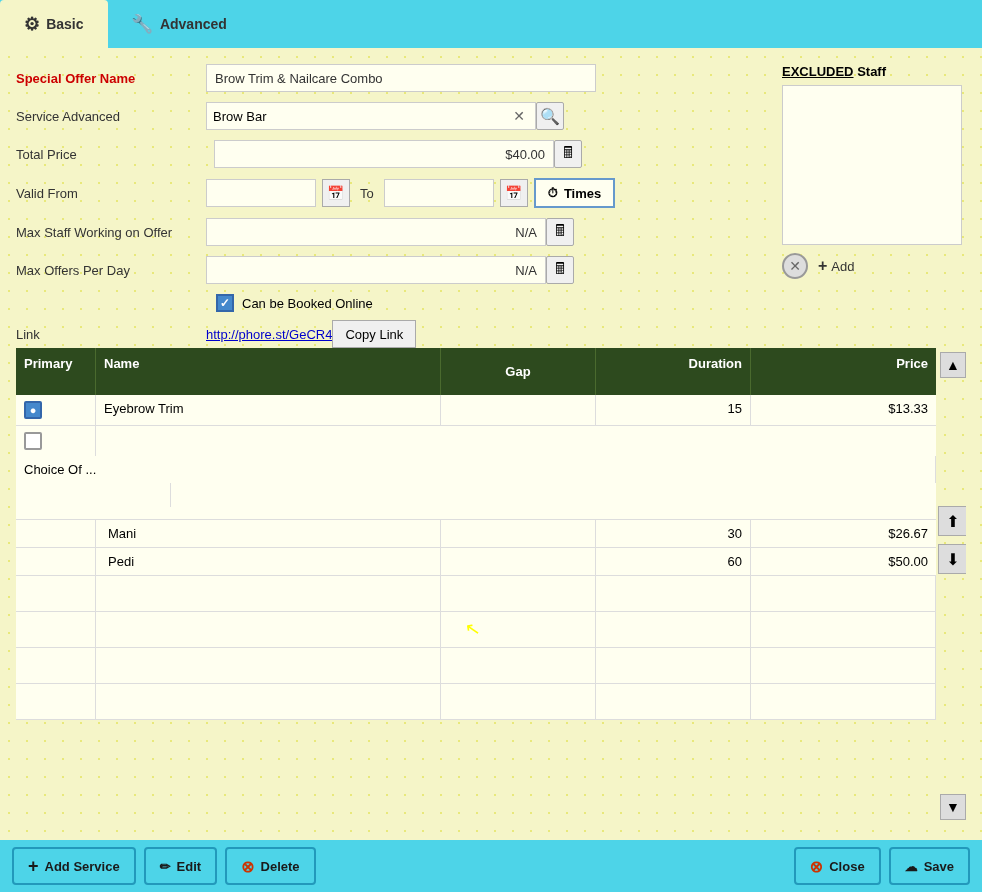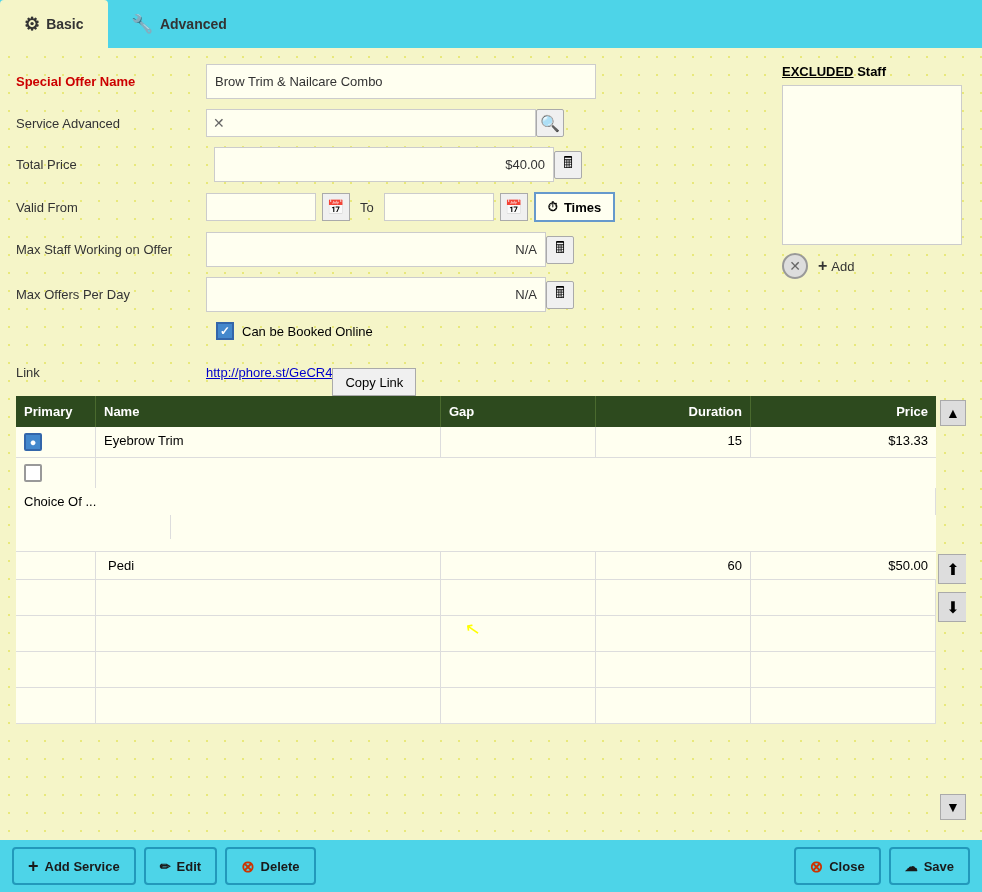--- a/index.html
+++ b/index.html
@@ -87,21 +87,21 @@
     .form-label.required {
       color: #cc0000;
       font-weight: bold;
     }
 
     .form-input {
       background: #fffff0;
       border: 1px solid #ccc;
       padding: 4px 8px;
       font-size: 13px;
-      height: 35px;
+      height: 28px;
       color: #333;
     }
 
     .form-input.wide {
       width: 390px;
     }
 
     .form-input.price {
       width: 340px;
       text-align: right;
@@ -226,21 +226,20 @@
       cursor: pointer;
     }
 
     .copy-link-btn {
       background: #f0f0f0;
       border: 1px solid #aaa;
       padding: 4px 12px;
       cursor: pointer;
       font-size: 13px;
       height: 28px;
-      margin-top: 20px;
     }
 
     .excluded-box {
       background: #fffff0;
       border: 1px solid #ccc;
       width: 180px;
       height: 160px;
       margin-bottom: 8px;
     }
 
@@ -321,22 +320,22 @@
 
     .th-name {
       flex: 1;
       padding: 8px 8px;
       text-align: left;
       border-right: 1px solid #4a6a2e;
     }
 
     .th-gap {
       width: 155px;
-      padding: 8px 8px;
-      text-align: left;
+      padding: 16px 8px;
+      text-align: center;
       border-right: 1px solid #4a6a2e;
       flex-shrink: 0;
     }
 
     .th-duration {
       width: 155px;
       padding: 8px 8px;
       text-align: right;
       border-right: 1px solid #4a6a2e;
       flex-shrink: 0;
@@ -548,20 +547,21 @@
         <div class="form-section">
 
           <div class="form-row">
             <span class="form-label required">Special Offer Name</span>
             <input type="text" class="form-input wide" style="width: 390px;" value="Brow Trim &amp; Nailcare Combo">
           </div>
 
           <div class="form-row">
             <span class="form-label">Service Advanced</span>
             <div class="category-container" style="width:330px;">
+              <span class="category-text">Brow Bar</span>
               <span class="category-clear">✕</span>
             </div>
             <div class="icon-btn">🔍</div>
           </div>
 
           <div class="form-row">
             <span class="form-label">Total Price</span>
             <input type="text" class="form-input price" style="width: 340px; text-align: right;" value="$40.00">
             <div class="icon-btn">🖩</div>
           </div>
@@ -654,20 +654,27 @@
             <div style="display:flex;width:100%;border-bottom:1px solid #ddd;flex-direction:column;">
               <div class="td-primary">
                 <div class="radio-empty"></div>
               </div>
               <div class="td-name">Choice Of ...</div>
               <div class="td-gap"></div>
               <div class="td-duration"></div>
               <div class="td-price"></div>
             </div>
 
+            <div style="display:flex;width:100%;border-bottom:1px solid #ddd;">
+              <div class="td-primary"></div>
+              <div class="td-name choice-indent">Mani</div>
+              <div class="td-gap"></div>
+              <div class="td-duration">30</div>
+              <div class="td-price">$26.67</div>
+            </div>
 
             <div style="display:flex;width:100%;">
               <div class="td-primary"></div>
               <div class="td-name choice-indent">Pedi</div>
               <div class="td-gap"></div>
               <div class="td-duration">60</div>
               <div class="td-price">$50.00</div>
             </div>
           </div>
 

